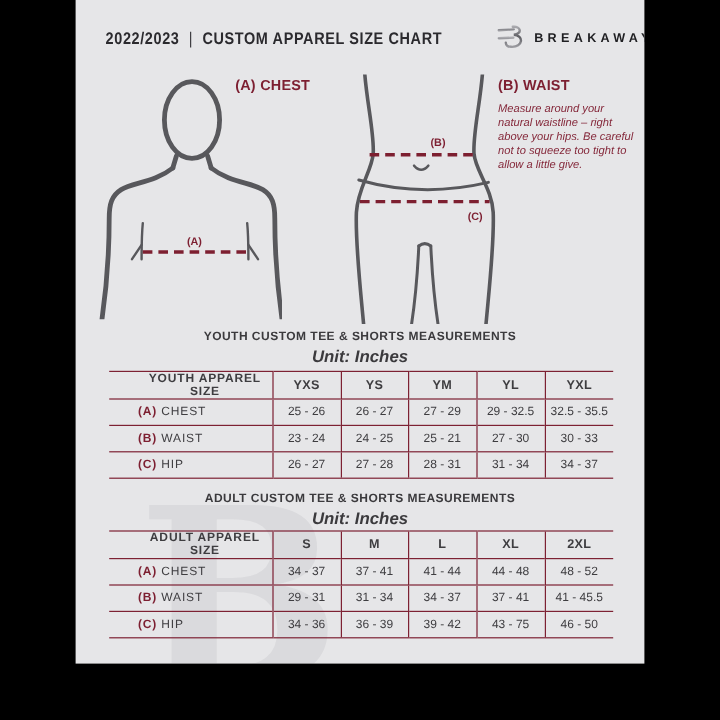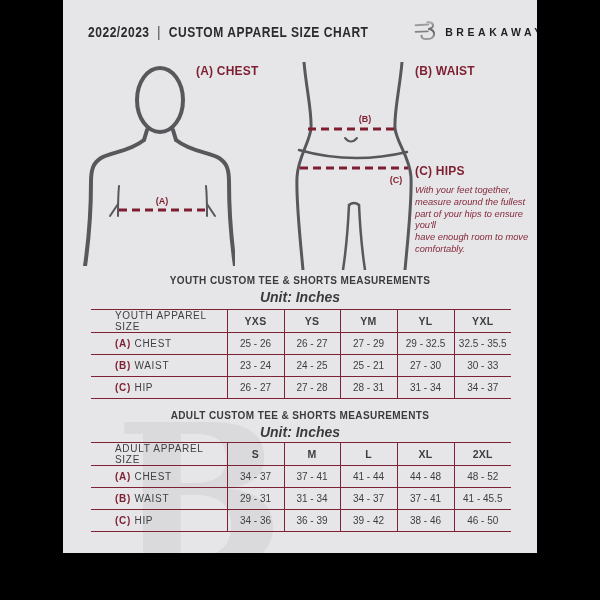--- a/index.html
+++ b/index.html
@@ -32,21 +32,21 @@
         font-size:14px;color:#3b3a3d;}
 
   
   .size-table{position:absolute;left:28px;border-collapse:collapse;width:420px;table-layout:fixed;color:#3e3d40;z-index:2;}
   .size-table td,.size-table th{border-top:1.5px solid #7d2133;height:21px;text-align:center;
         font-size:10px;padding:0;font-weight:normal;background:transparent;}
   .size-table tr:last-child td{border-bottom:1.5px solid #7d2133;}
   .size-table td + td,.size-table th + th{border-left:1.5px solid #7d2133;}
   .size-table thead th{font-weight:bold;font-size:10.5px;letter-spacing:.3px;}
   .size-table .rowhead{text-align:left;padding-left:24px;letter-spacing:.7px;}
-  .size-table thead .rowhead{font-weight:normal;font-size:10px;}
+  .size-table thead .rowhead{font-weight:bold;font-size:10px;text-align:center;}
   .key{color:#7d1f31;font-weight:bold;}
 
   .watermark{position:absolute;left:52px;top:398px;font-family:"DejaVu Serif",serif;font-weight:bold;
              font-size:200px;line-height:1;color:rgba(100,100,112,.09);z-index:1;user-select:none;}
 
   .footer-bar{position:absolute;left:9px;top:553px;width:454px;height:39px;background:#721d30;
               border:1px solid #cfd0d3;z-index:2;}
 </style>
 </head>
 <body>
@@ -109,27 +109,23 @@
       <path d="M57,143 Q62,139 67,143" stroke-width="2.5"></path>
     </g>
     <path d="M16,67 L106,67" stroke="#7d1f30" stroke-width="2.8" stroke-dasharray="8 5" fill="none"></path>
     <text x="73" y="60" text-anchor="middle">(B)</text>
     <path d="M8,106 L116,106" stroke="#7d1f30" stroke-width="2.8" stroke-dasharray="8 5" fill="none"></path>
     <text x="104" y="121" text-anchor="middle">(C)</text>
   </svg>
 
   <div class="block block-waist">
     <p class="m-head">(B) WAIST</p>
+    <p class="m-body">Measure around your natural waistline – right above your hips. Be careful not to squeeze too tight to allow a little give.</p>
   </div>
 
-  <div class="block block-hips">
-    <p class="m-head">(C) HIPS</p>
-    <p class="m-body">With your feet together, measure around the fullest part of your hips to ensure you'll
-have enough room to move comfortably.</p>
-  </div>
 
   <div class="watermark">B</div>
 
   <div class="section-title" style="top:275px">YOUTH CUSTOM TEE &amp; SHORTS MEASUREMENTS</div>
   <div class="unit" style="top:289px">Unit: Inches</div>
 
   <table class="size-table" style="top:309px">
     <colgroup>
         <col style="width:136px">
         <col style="width:57px">
@@ -213,20 +209,20 @@
         <td>31 - 34</td>
         <td>34 - 37</td>
         <td>37 - 41</td>
         <td>41 - 45.5</td>
       </tr>
       <tr>
         <td class="rowhead"><span class="key">(C)</span> <span>HIP</span></td>
         <td>34 - 36</td>
         <td>36 - 39</td>
         <td>39 - 42</td>
-        <td>38 - 46</td>
+        <td>43 - 75</td>
         <td>46 - 50</td>
       </tr>
     </tbody>
   </table>
 
   <div class="footer-bar"></div>
 </div>
 
 </body></html>

